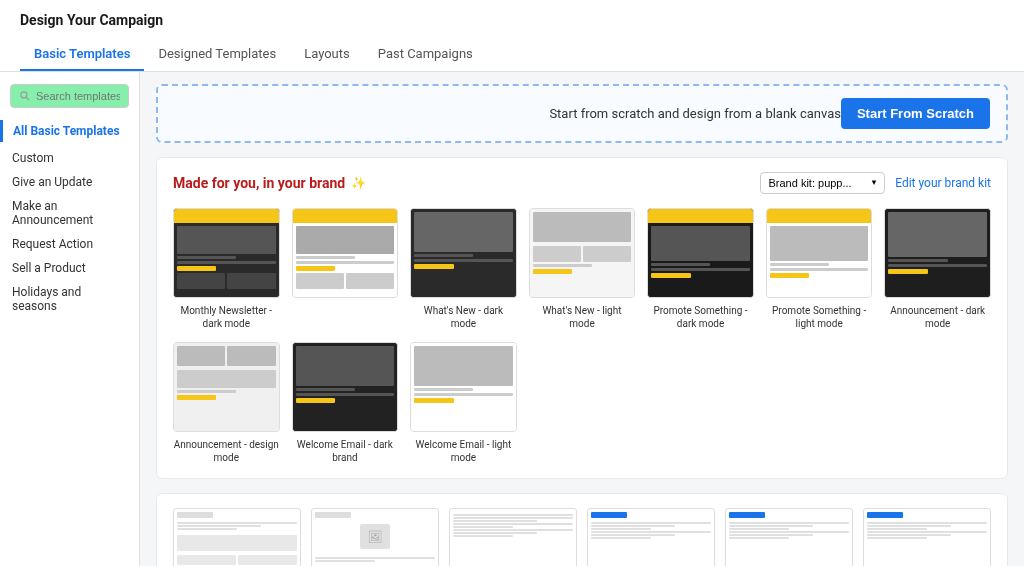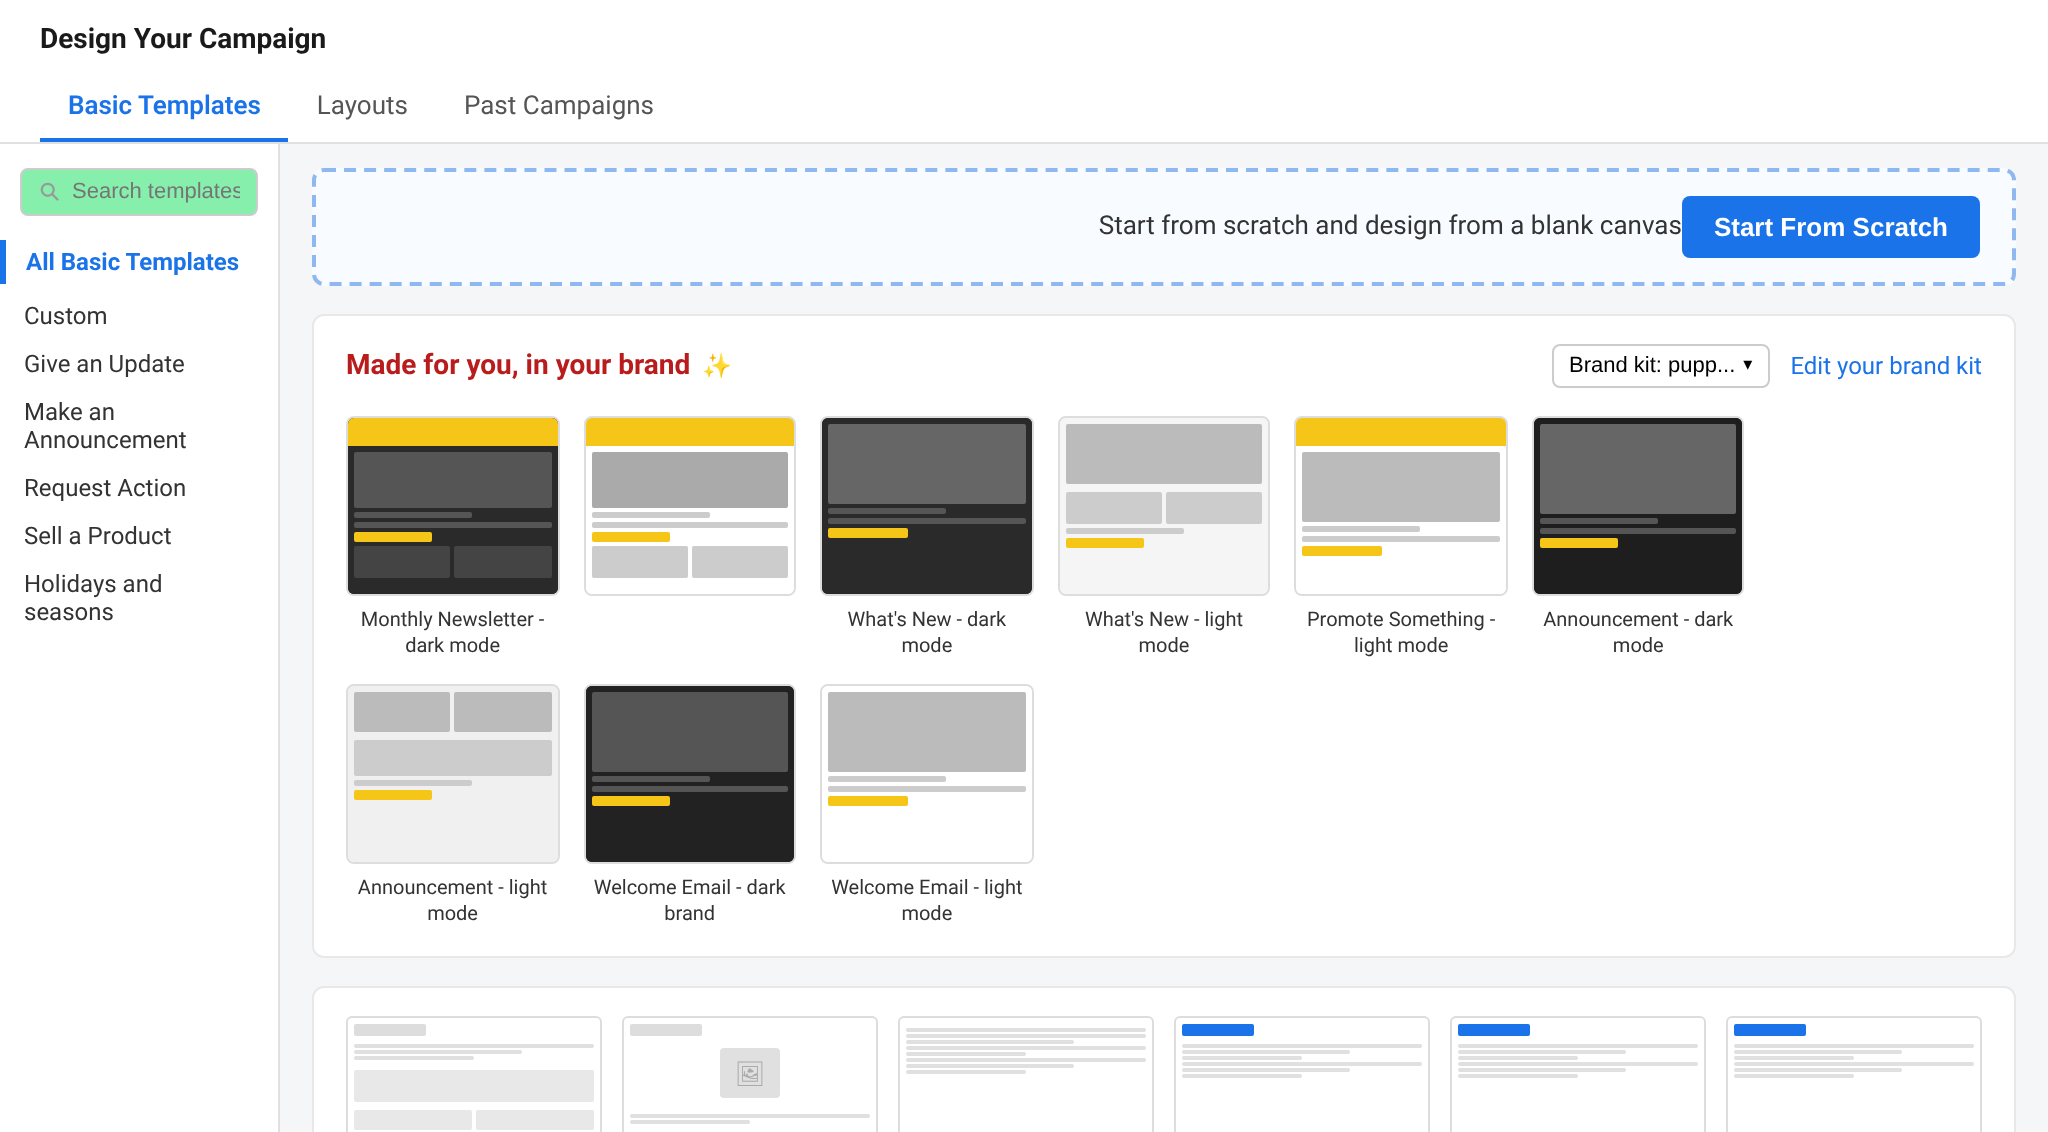--- a/index.html
+++ b/index.html
@@ -155,21 +155,21 @@
     }
     .brand-kit-btn {
       display: flex;
       align-items: flex-start;
       border: 1px solid #ccc;
       border-radius: 4px;
       padding: 4px 8px;
       font-size: 11px;
       cursor: pointer;
       background: #fff;
-      gap: 4px;
+      gap: 20px;
     }
     .edit-brand-link {
       font-size: 12px;
       color: #1a73e8;
       cursor: pointer;
       text-decoration: none;
     }
     
     .templates-grid {
       display: grid;
@@ -309,20 +309,21 @@
       cursor: pointer;
     }
   </style>
 </head>
 <body>
 
 <div class="header">
   <div class="page-title">Design Your Campaign</div>
   <div class="tabs">
     <div class="tab active">Basic Templates</div>
+    <div class="tab">Designed Templates</div>
     <div class="tab">Layouts</div>
     <div class="tab">Past Campaigns</div>
   </div>
 </div>
 
 <div class="main-layout">
 
   <div class="sidebar">
     <div class="search-box">
       <svg class="search-icon-svg" viewBox="0 0 16 16" fill="none">
@@ -425,20 +426,34 @@
                   <div class="mini-img-block" style="background:#ccc;"></div>
                 </div>
                 <div class="mini-text-line short"></div>
                 <div class="mini-yellow-btn"></div>
               </div>
             </div>
           </div>
           <div class="template-label">What's New - light mode</div>
         </div>
 
+        <div class="template-item">
+          <div class="template-thumb dark-bg">
+            <div class="mini-email">
+              <div class="mini-header-bar" style="background:#f5c518;"></div>
+              <div class="mini-content-area" style="background:#1a1a1a;">
+                <div class="mini-img-block tall" style="background:#555; height:35px;"></div>
+                <div class="mini-text-line dark short"></div>
+                <div class="mini-text-line dark"></div>
+                <div class="mini-yellow-btn"></div>
+              </div>
+            </div>
+          </div>
+          <div class="template-label">Promote Something - dark mode</div>
+        </div>
 
         <div class="template-item">
           <div class="template-thumb light-bg">
             <div class="mini-email">
               <div class="mini-header-bar" style="background:#f5c518;"></div>
               <div class="mini-content-area" style="background:#fff;">
                 <div class="mini-img-block tall" style="background:#bbb; height:35px;"></div>
                 <div class="mini-text-line short"></div>
                 <div class="mini-text-line"></div>
                 <div class="mini-yellow-btn"></div>
@@ -473,21 +488,21 @@
                 <div class="mini-grid-2" style="margin-bottom:2px;">
                   <div class="mini-img-block" style="background:#bbb; height:20px;"></div>
                   <div class="mini-img-block" style="background:#bbb; height:20px;"></div>
                 </div>
                 <div class="mini-img-block" style="background:#ccc; height:18px;"></div>
                 <div class="mini-text-line short"></div>
                 <div class="mini-yellow-btn"></div>
               </div>
             </div>
           </div>
-          <div class="template-label">Announcement - light mode</div>
+          <div class="template-label">Announcement - design mode</div>
         </div>
 
         <div class="template-item">
           <div class="template-thumb dark-bg">
             <div class="mini-email">
               <div class="mini-content-area" style="background:#222;">
                 <div class="mini-img-block tall" style="background:#555; height:40px;"></div>
                 <div class="mini-text-line dark short"></div>
                 <div class="mini-text-line dark"></div>
                 <div class="mini-yellow-btn"></div>

